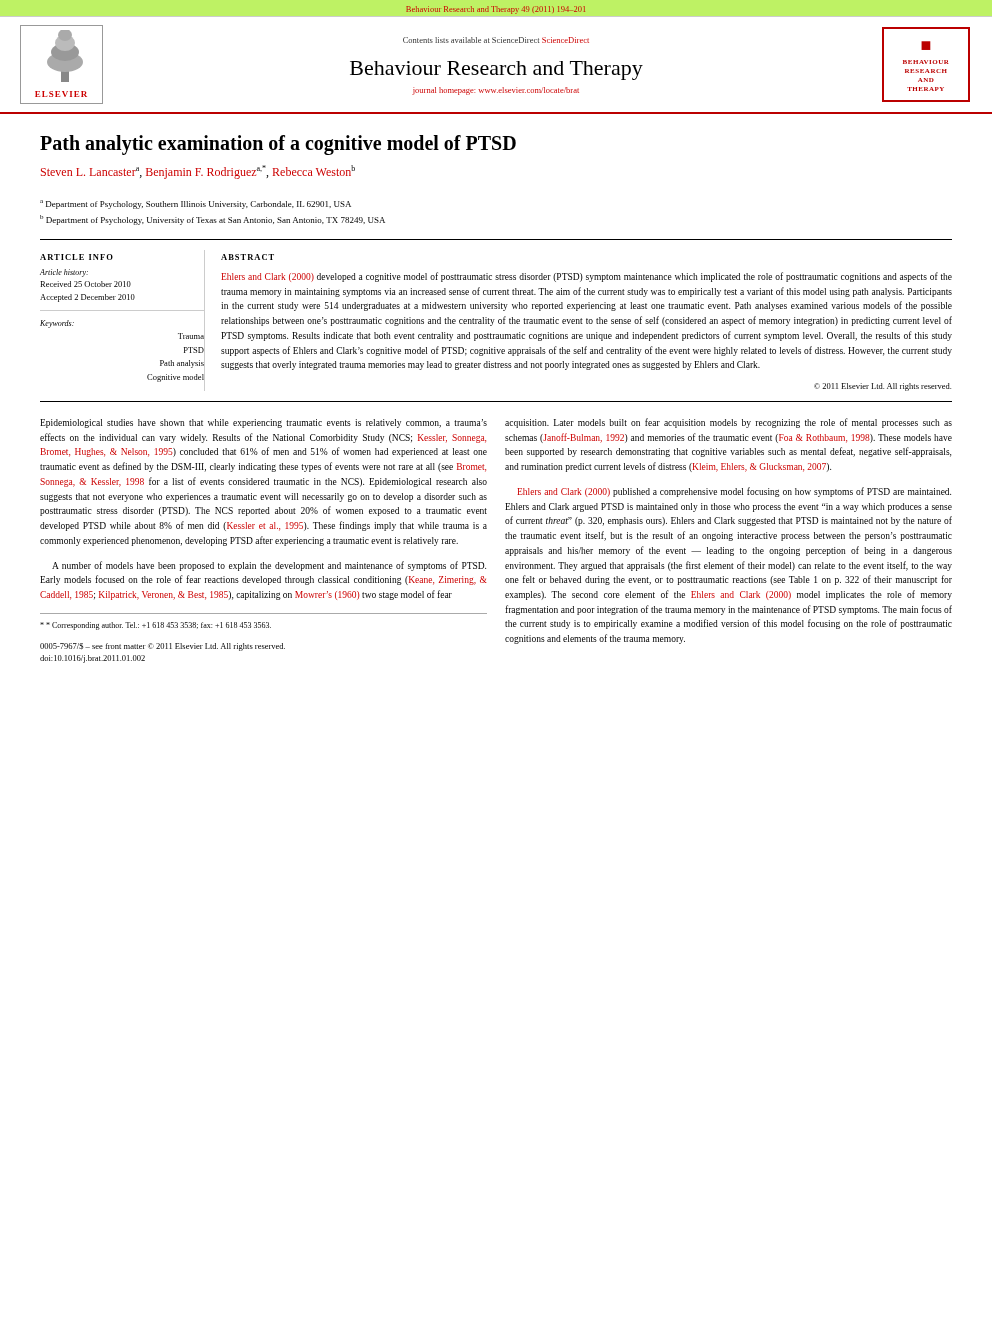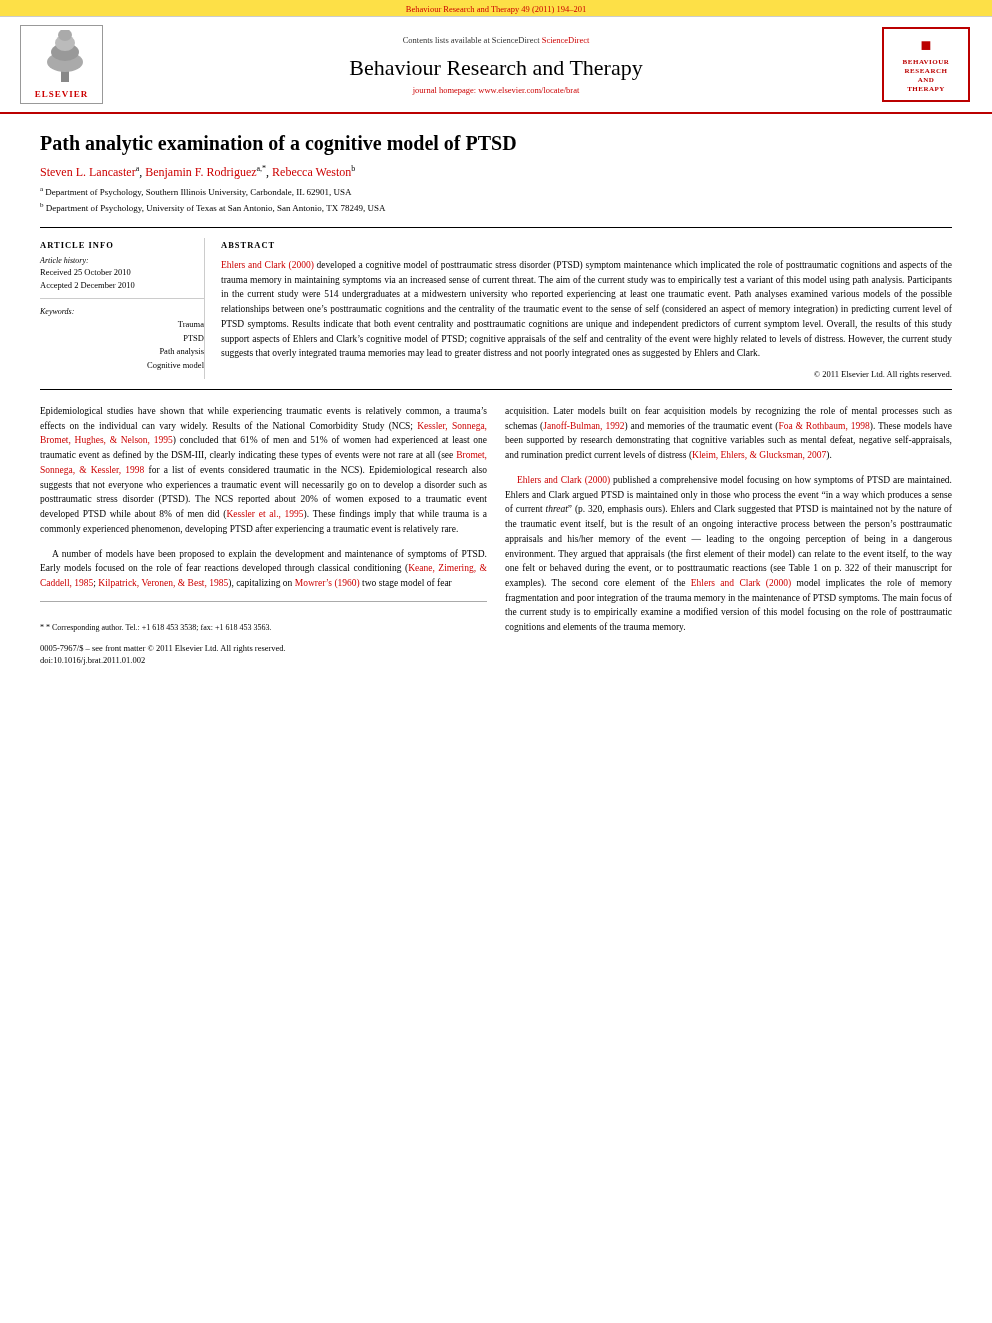--- a/index.html
+++ b/index.html
@@ -7,21 +7,21 @@
       background: #fff;
       font-family: 'Times New Roman', Times, serif;
       font-size: 10px;
       color: #000;
       width: 992px;
       min-height: 1323px;
     }
 
     
     .journal-top-bar {
-      background: #fde047;
+      background: #bef264;
       text-align: center;
       padding: 4px 0 2px;
       font-size: 8.5px;
       color: #c00;
       border-bottom: 1px solid #ccc;
     }
 
     
     .elsevier-header {
       display: flex;
@@ -115,21 +115,21 @@
       font-weight: bold;
       color: #000;
       margin-bottom: 8px;
       line-height: 1.3;
     }
 
     
     .authors {
       font-size: 12px;
       color: #000;
-      margin-bottom: 4px;
+      margin-bottom: 16px;
     }
     .author-link {
       color: #c00;
       text-decoration: none;
     }
     .author-sup {
       font-size: 8px;
       vertical-align: super;
     }
 
@@ -254,21 +254,21 @@
 
     .body-link {
       color: #c00;
       text-decoration: none;
     }
 
     
     .footnotes {
       border-top: 1px solid #aaa;
       margin-top: 4px;
-      padding-top: 20px;
+      padding-top: 6px;
       font-size: 8px;
       line-height: 1.5;
     }
 
     .footnote-star {
       font-size: 8px;
     }
 
     .doi-line {
       font-size: 8.5px;

